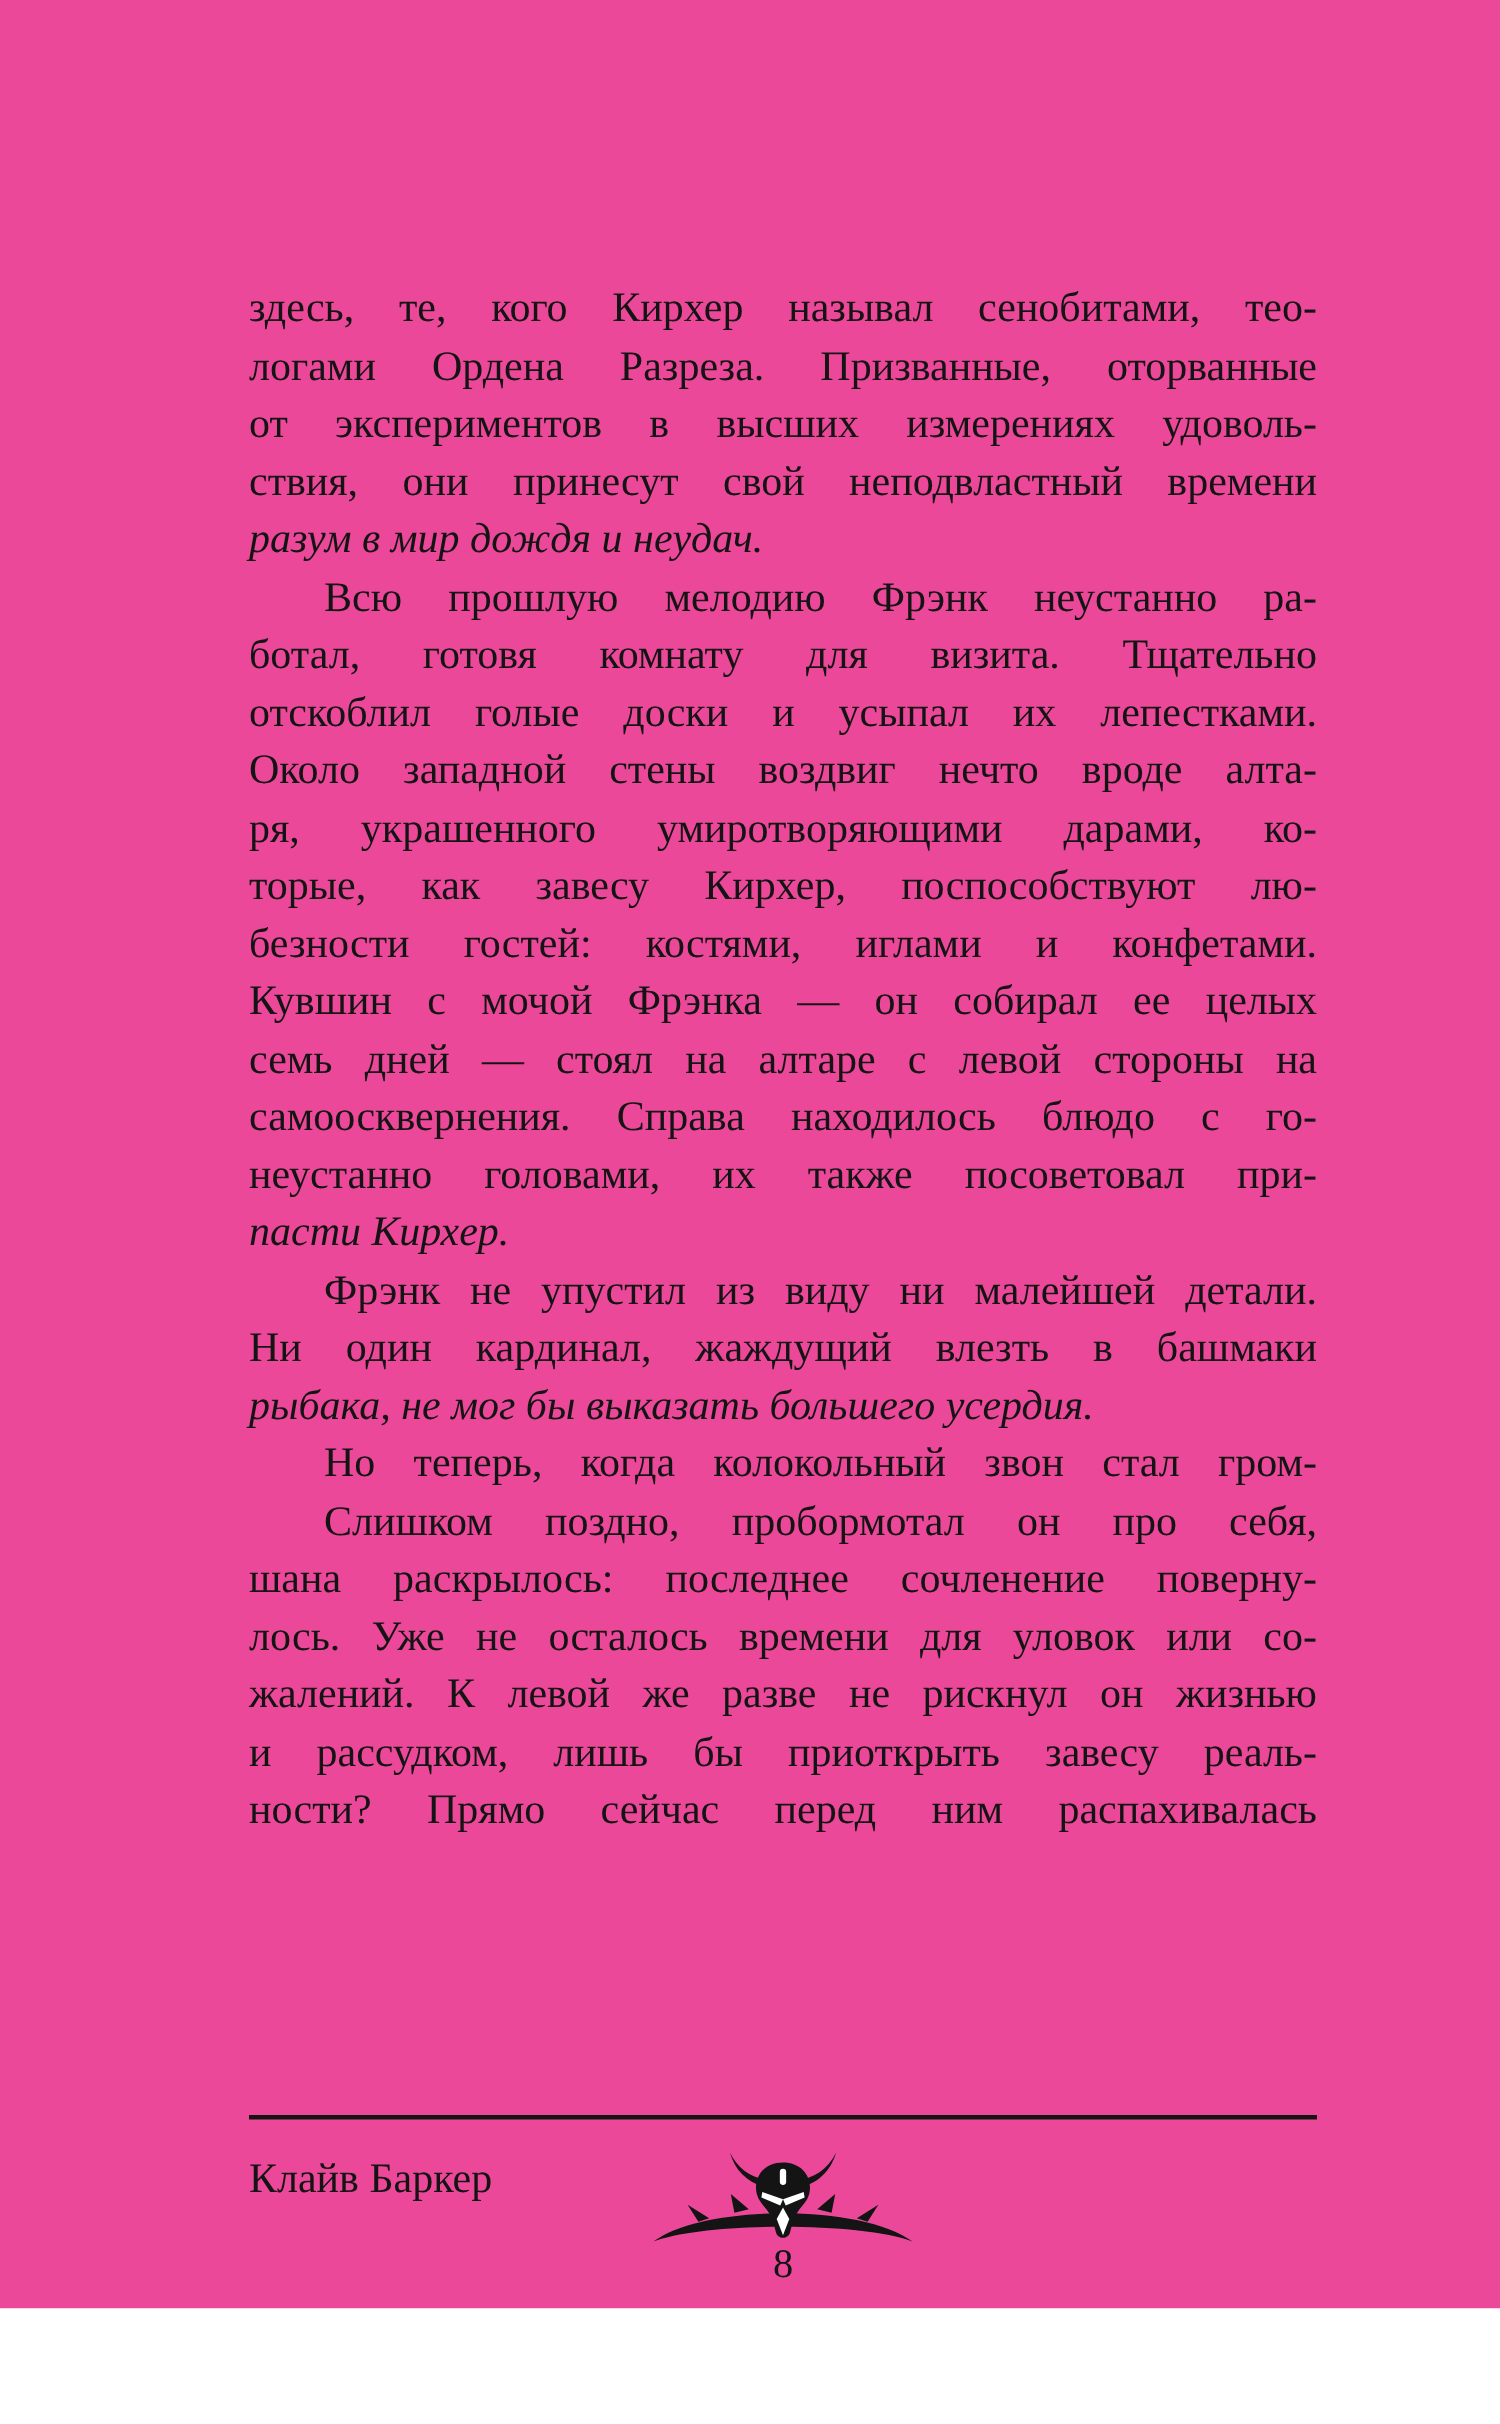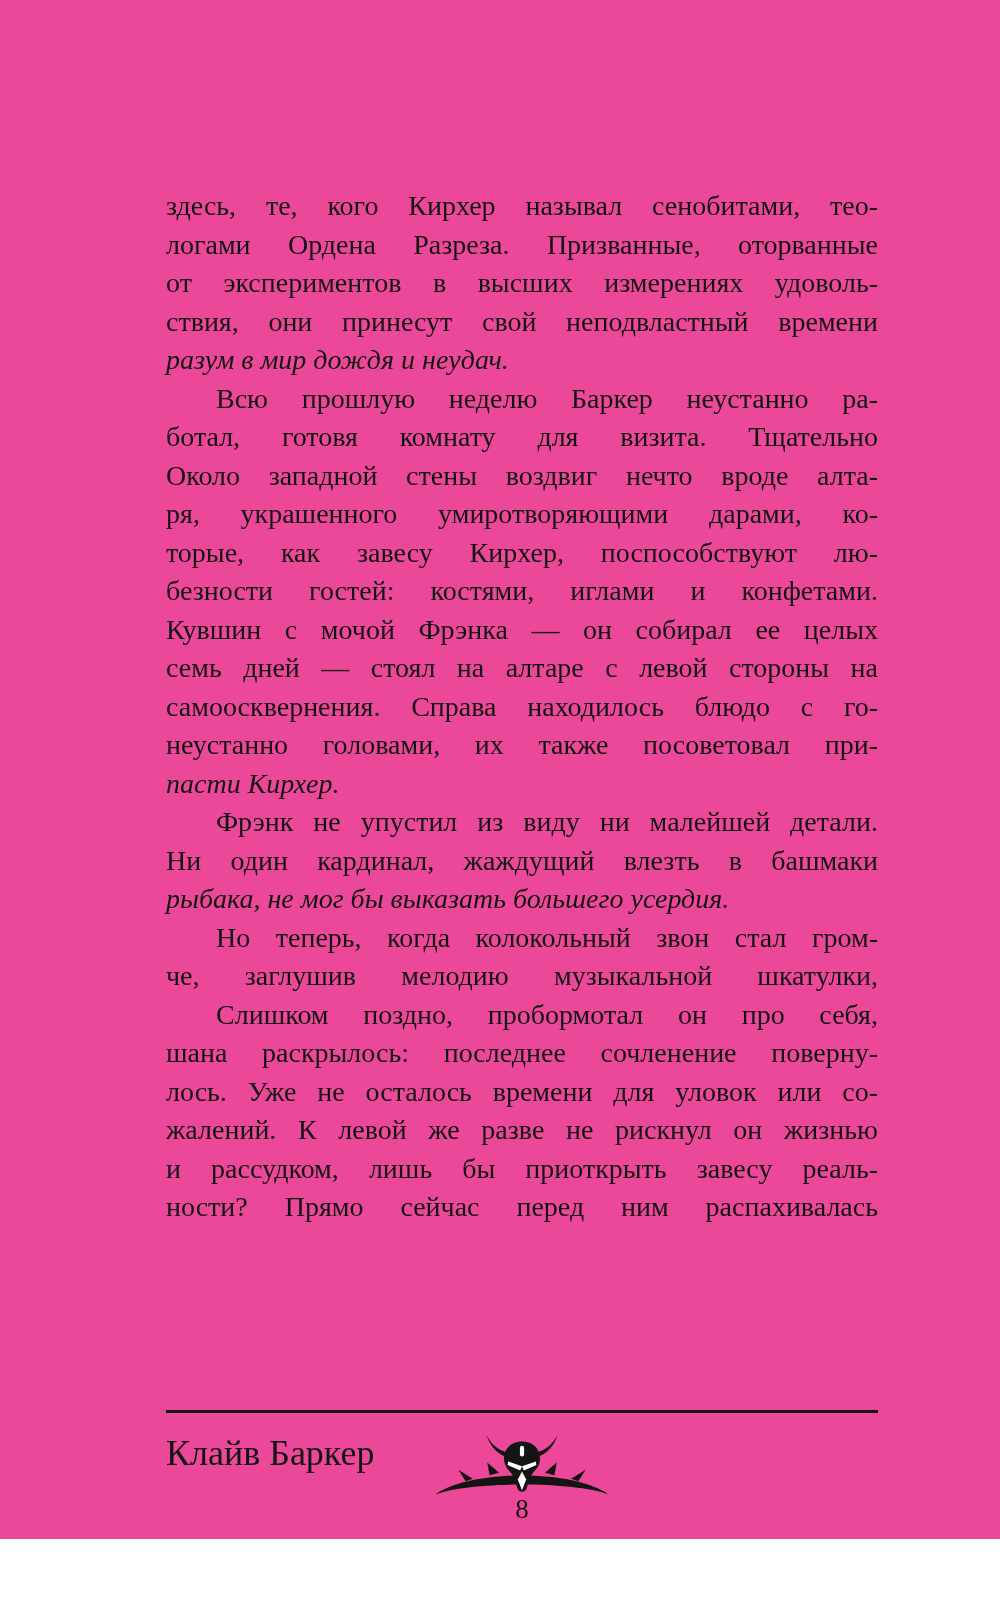--- a/index.html
+++ b/index.html
@@ -47,21 +47,21 @@
     left: 166px;
     top: 1410px;
     width: 712px;
     height: 3px;
     background: #141414;
   }
   .author {
     position: absolute;
     left: 166px;
     top: 1438px;
-    font-size: 36px;
+    font-size: 28px;
     line-height: 30px;
     color: #141414;
   }
   .emblem-wrap {
     position: absolute;
     left: 166px;
     top: 1432px;
     width: 712px;
     text-align: center;
   }
@@ -83,36 +83,36 @@
 <body>
 
 <div class="page">
 
   <div class="text-block">
       <div class="line just">здесь, те, кого Кирхер называл сенобитами, тео-</div>
       <div class="line just">логами Ордена Разреза. Призванные, оторванные</div>
       <div class="line just">от экспериментов в высших измерениях удоволь-</div>
       <div class="line just">ствия, они принесут свой неподвластный времени</div>
       <div class="line short">разум в мир дождя и неудач.</div>
-      <div class="line just indent">Всю прошлую неделю Баркер неустанно ра-</div>
+      <div class="line just indent">Всю прошлую мелодию Фрэнк неустанно ра-</div>
       <div class="line just">ботал, готовя комнату для визита. Тщательно</div>
+      <div class="line just">отскоблил голые доски и усыпал их лепестками.</div>
       <div class="line just">Около западной стены воздвиг нечто вроде алта-</div>
       <div class="line just">ря, украшенного умиротворяющими дарами, ко-</div>
       <div class="line just">торые, как завесу Кирхер, поспособствуют лю-</div>
       <div class="line just">безности гостей: костями, иглами и конфетами.</div>
       <div class="line just">Кувшин с мочой Фрэнка — он собирал ее целых</div>
       <div class="line just">семь дней — стоял на алтаре с левой стороны на</div>
       <div class="line just">самоосквернения. Справа находилось блюдо с го-</div>
       <div class="line just">неустанно головами, их также посоветовал при-</div>
       <div class="line short">пасти Кирхер.</div>
       <div class="line just indent">Фрэнк не упустил из виду ни малейшей детали.</div>
       <div class="line just">Ни один кардинал, жаждущий влезть в башмаки</div>
       <div class="line short">рыбака, не мог бы выказать большего усердия.</div>
       <div class="line just indent">Но теперь, когда колокольный звон стал гром-</div>
-      <div class="line just">че, заглушив мелодию музыкальной шкатулки,</div>
       <div class="line just indent">Слишком поздно, пробормотал он про себя,</div>
       <div class="line just">шана раскрылось: последнее сочленение поверну-</div>
       <div class="line just">лось. Уже не осталось времени для уловок или со-</div>
       <div class="line just">жалений. К левой же разве не рискнул он жизнью</div>
       <div class="line just">и рассудком, лишь бы приоткрыть завесу реаль-</div>
       <div class="line just">ности? Прямо сейчас перед ним распахивалась</div>
     </div>
 
   <div class="footer-rule"></div>
 

